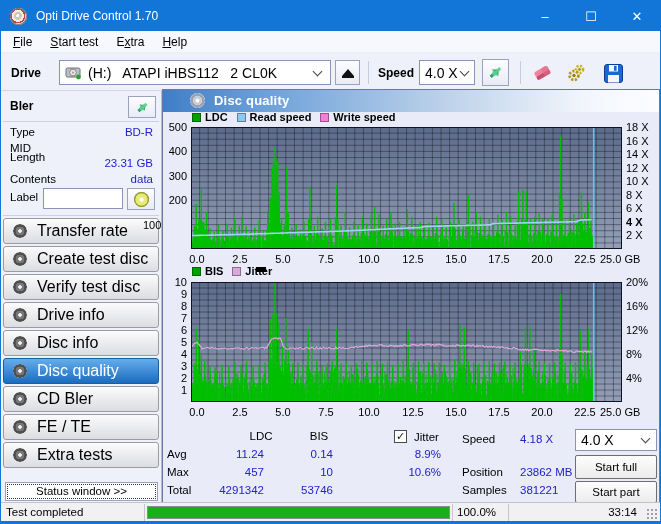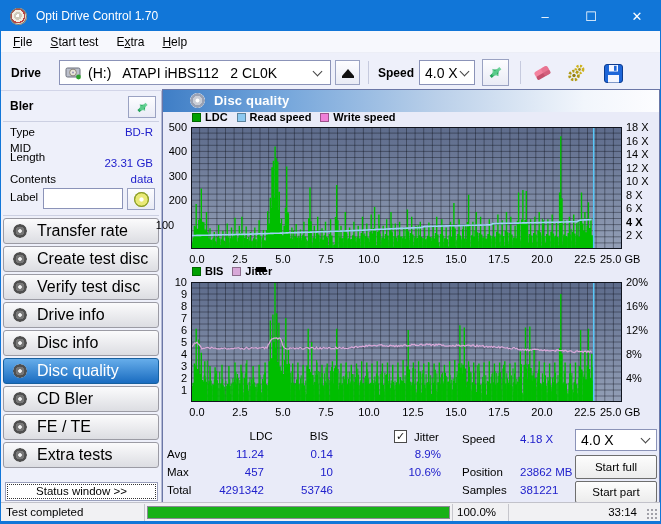--- a/index.html
+++ b/index.html
@@ -324,21 +324,21 @@
       <span>FE / TE</span>
     </div>
     <div class="sbtn" style="top: 441px;">
       <span class="cd"></span>
       <span>Extra tests</span>
     </div>
     <span class="ax" style="left: 142px; width: 44px; text-align: right; top: 120px;">500</span>
     <span class="ax" style="left: 142px; width: 44px; text-align: right; top: 144px;">400</span>
     <span class="ax" style="left: 142px; width: 44px; text-align: right; top: 169px;">300</span>
     <span class="ax" style="left: 142px; width: 44px; text-align: right; top: 193px;">200</span>
-    <span class="ax" style="left: 142px; width: 44px; text-align: center; top: 218px;">100</span>
+    <span class="ax" style="left: 142px; width: 44px; text-align: left; top: 218px;">100</span>
     <span class="ax" style="left: 625px; top: 120px;">18 X</span>
     <span class="ax" style="left: 625px; top: 134px;">16 X</span>
     <span class="ax" style="left: 625px; top: 147px;">14 X</span>
     <span class="ax" style="left: 625px; top: 161px;">12 X</span>
     <span class="ax" style="left: 625px; top: 174px;">10 X</span>
     <span class="ax" style="left: 625px; top: 188px;">8 X</span>
     <span class="ax" style="left: 625px; top: 201px;">6 X</span>
     <span class="ax" style="left: 625px; top: 215px; font-weight: bold;">4 X</span>
     <span class="ax" style="left: 625px; top: 228px;">2 X</span>
     <span class="ax" style="left: 168px; width: 56px; text-align: center; top: 252px;">0.0</span>

